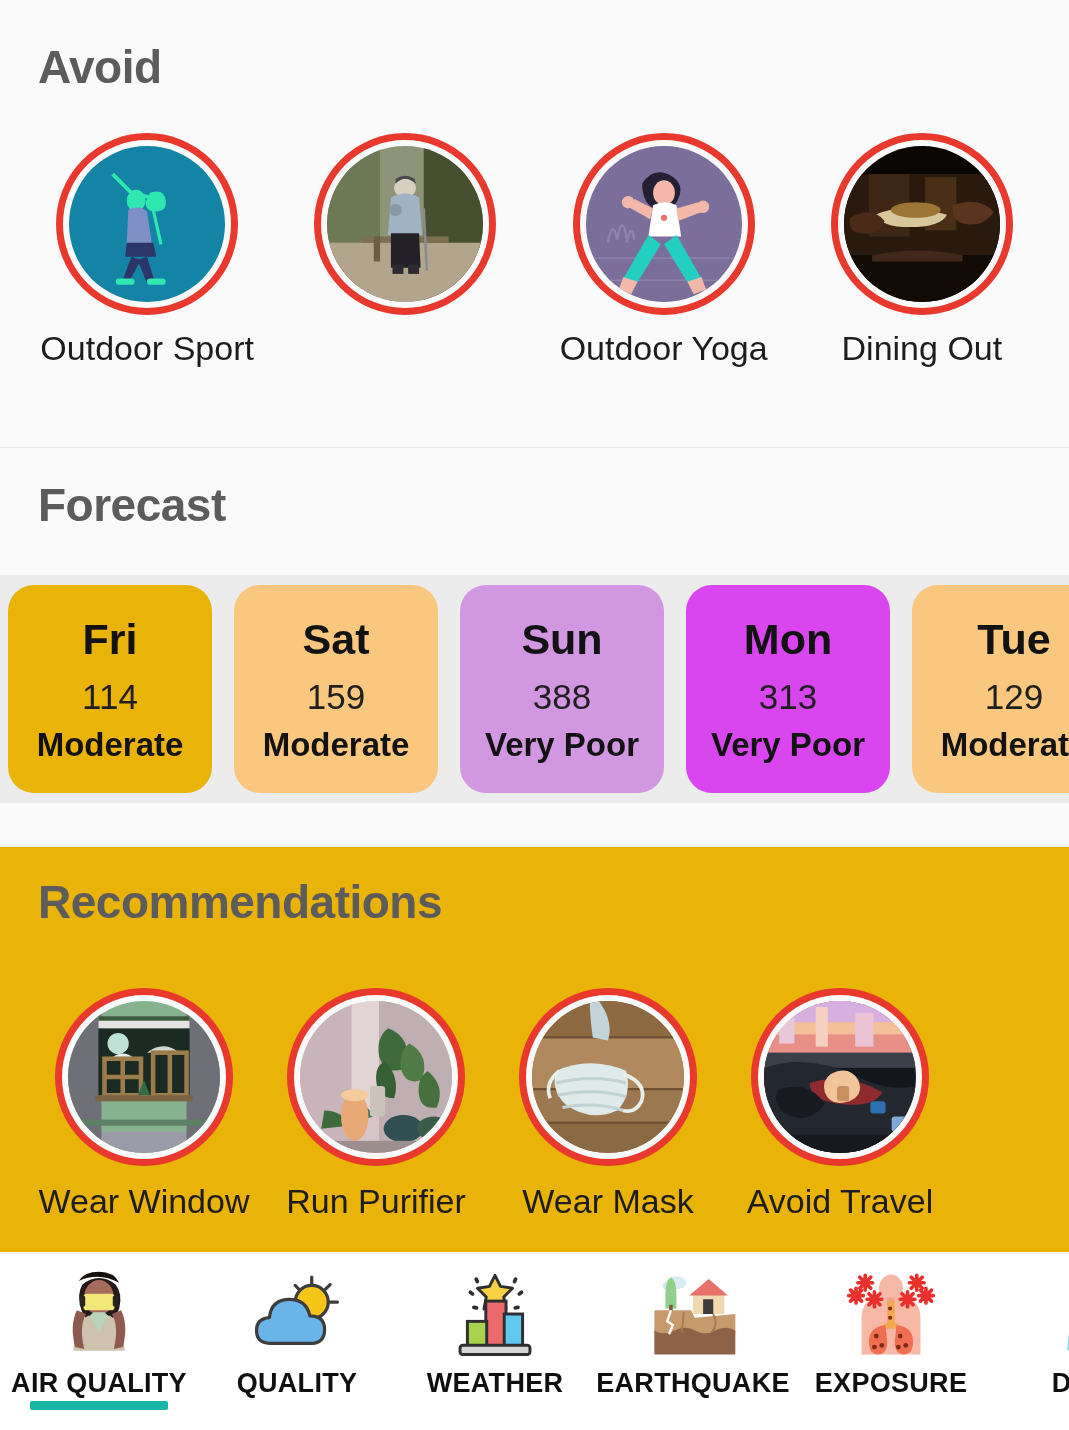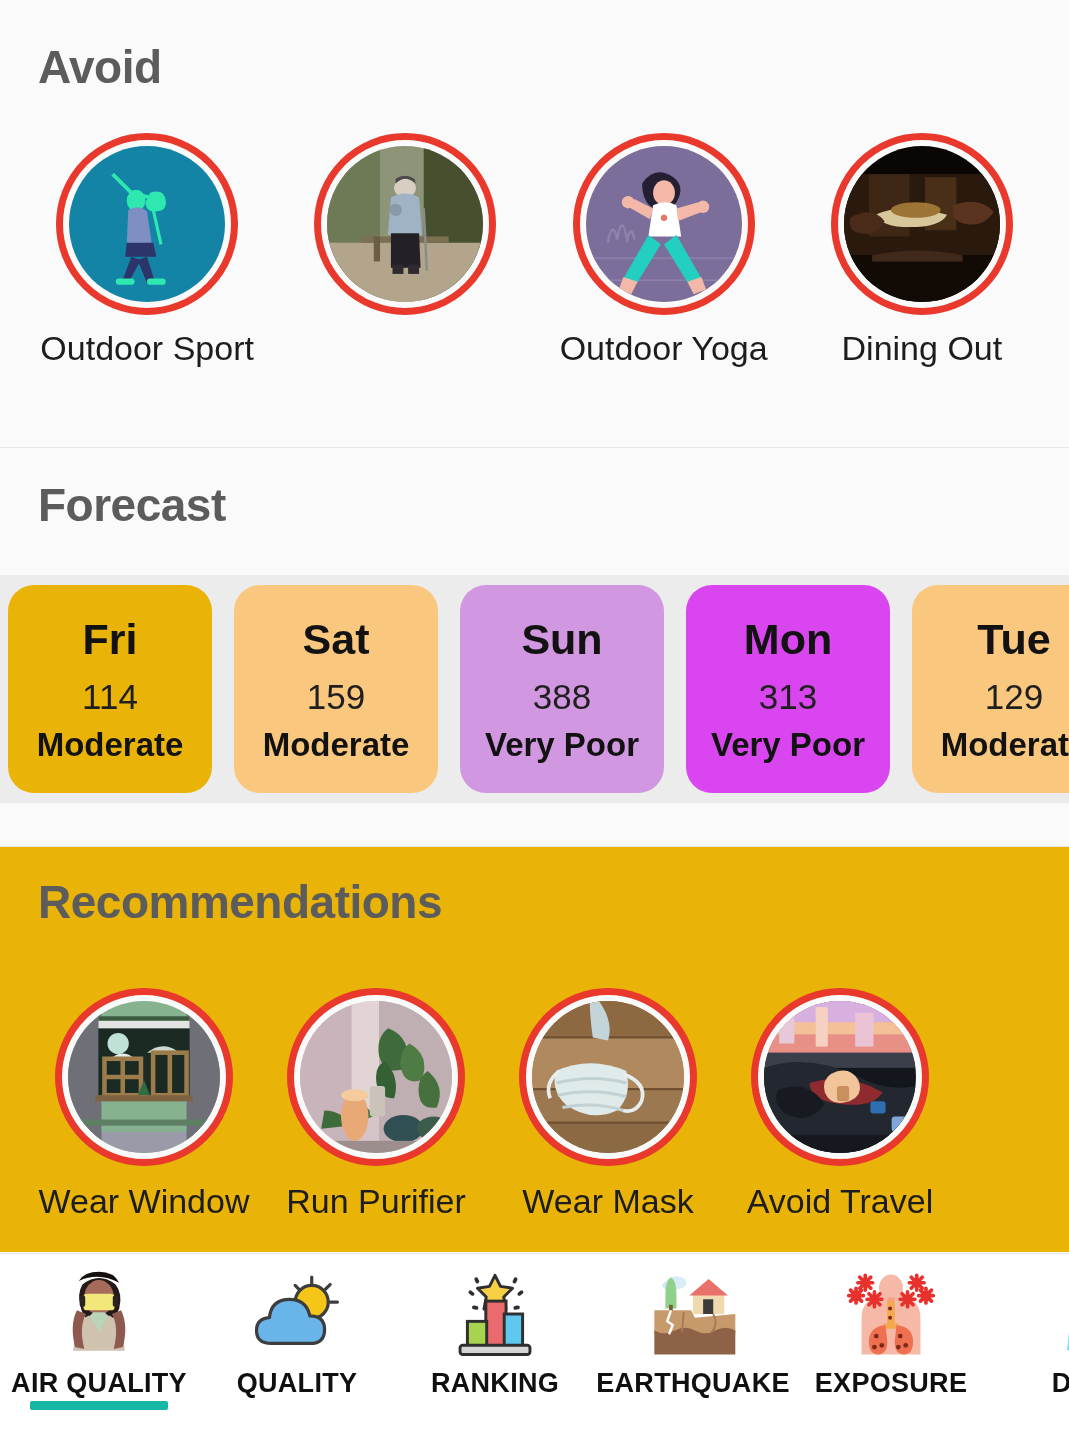--- a/index.html
+++ b/index.html
@@ -450,21 +450,21 @@
             <rect x="76" y="24" width="4" height="7" rx="2" transform="rotate(55 78 27)"></rect>
             <rect x="26" y="40" width="4" height="7" rx="2" transform="rotate(-80 28 43)"></rect>
             <rect x="72" y="40" width="4" height="7" rx="2" transform="rotate(80 74 43)"></rect>
           </g>
           <rect x="40" y="36" width="22" height="50" fill="#ea6a6e" stroke="#2f2f2f" stroke-width="3.2"></rect>
           <rect x="60" y="50" width="20" height="36" fill="#5ec8ef" stroke="#2f2f2f" stroke-width="3.2"></rect>
           <rect x="20" y="58" width="21" height="28" fill="#a7d34f" stroke="#2f2f2f" stroke-width="3.2"></rect>
           <rect x="12" y="84" width="76" height="10" rx="3" fill="#d6d6d6" stroke="#2f2f2f" stroke-width="3.2"></rect>
         </svg>
       </span>
-      <span class="nav-label">RANKING</span>
+      <span class="nav-label">WEATHER</span>
     </div>
 
     <div class="nav-item">
       <span class="nav-icon">
         <svg viewBox="0 0 100 100">
           <ellipse cx="32" cy="16" rx="11" ry="7" fill="#d8ecf7"></ellipse>
           <ellipse cx="24" cy="19" rx="7" ry="5" fill="#cfe6f4"></ellipse>
           <path d="M20 44 l0 -16 q0 -14 6 -18 q6 4 6 18 l0 16z" fill="#8fd18a"></path>
           <rect x="24" y="40" width="4" height="10" fill="#7c5a3a"></rect>
           <rect x="50" y="28" width="34" height="22" fill="#f0d9ae"></rect>

